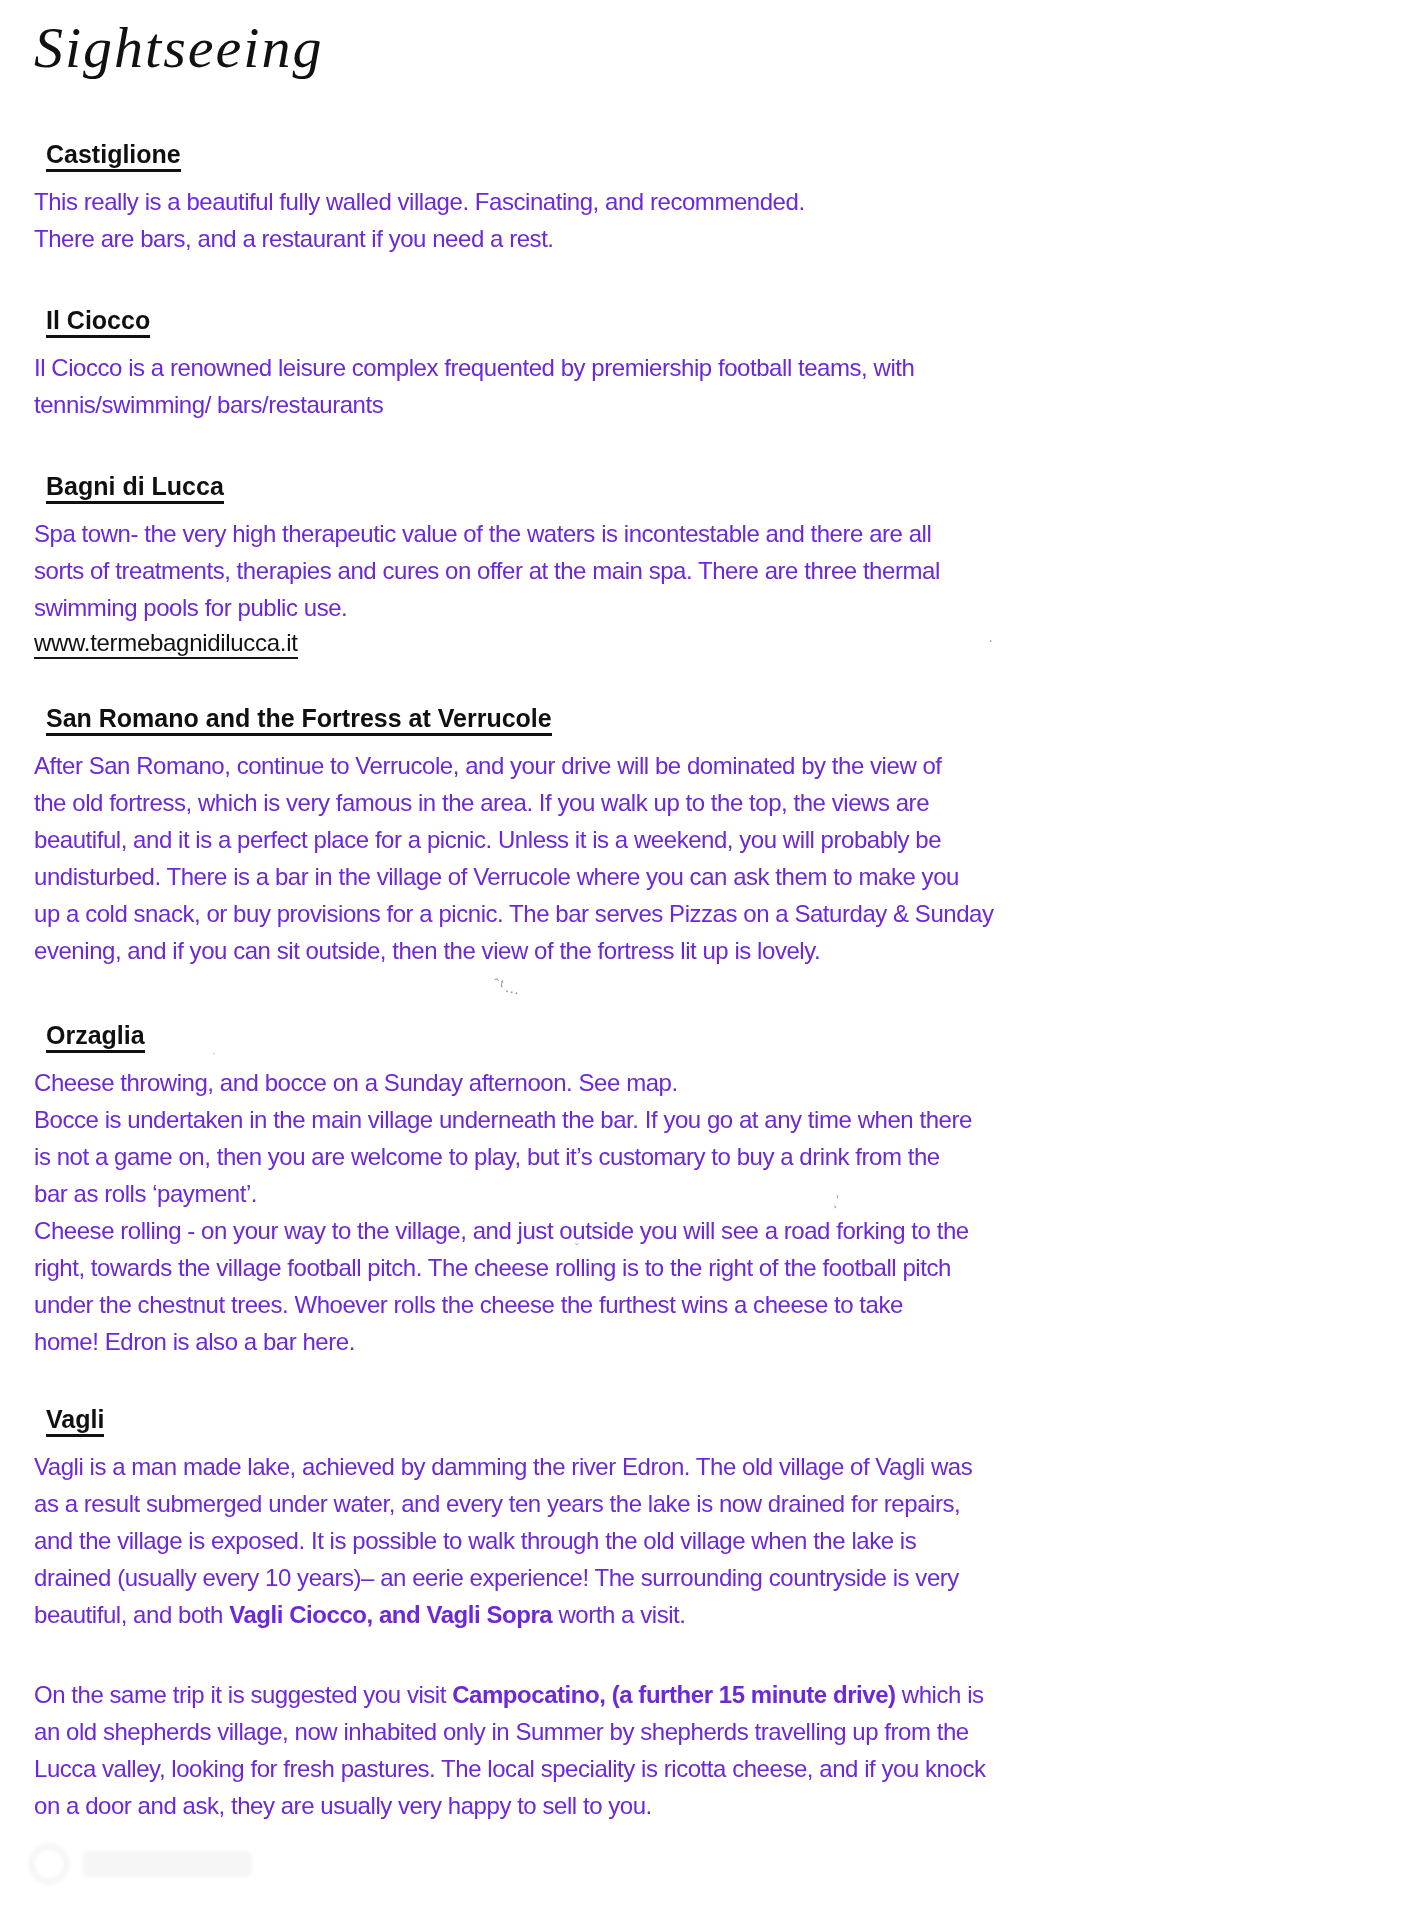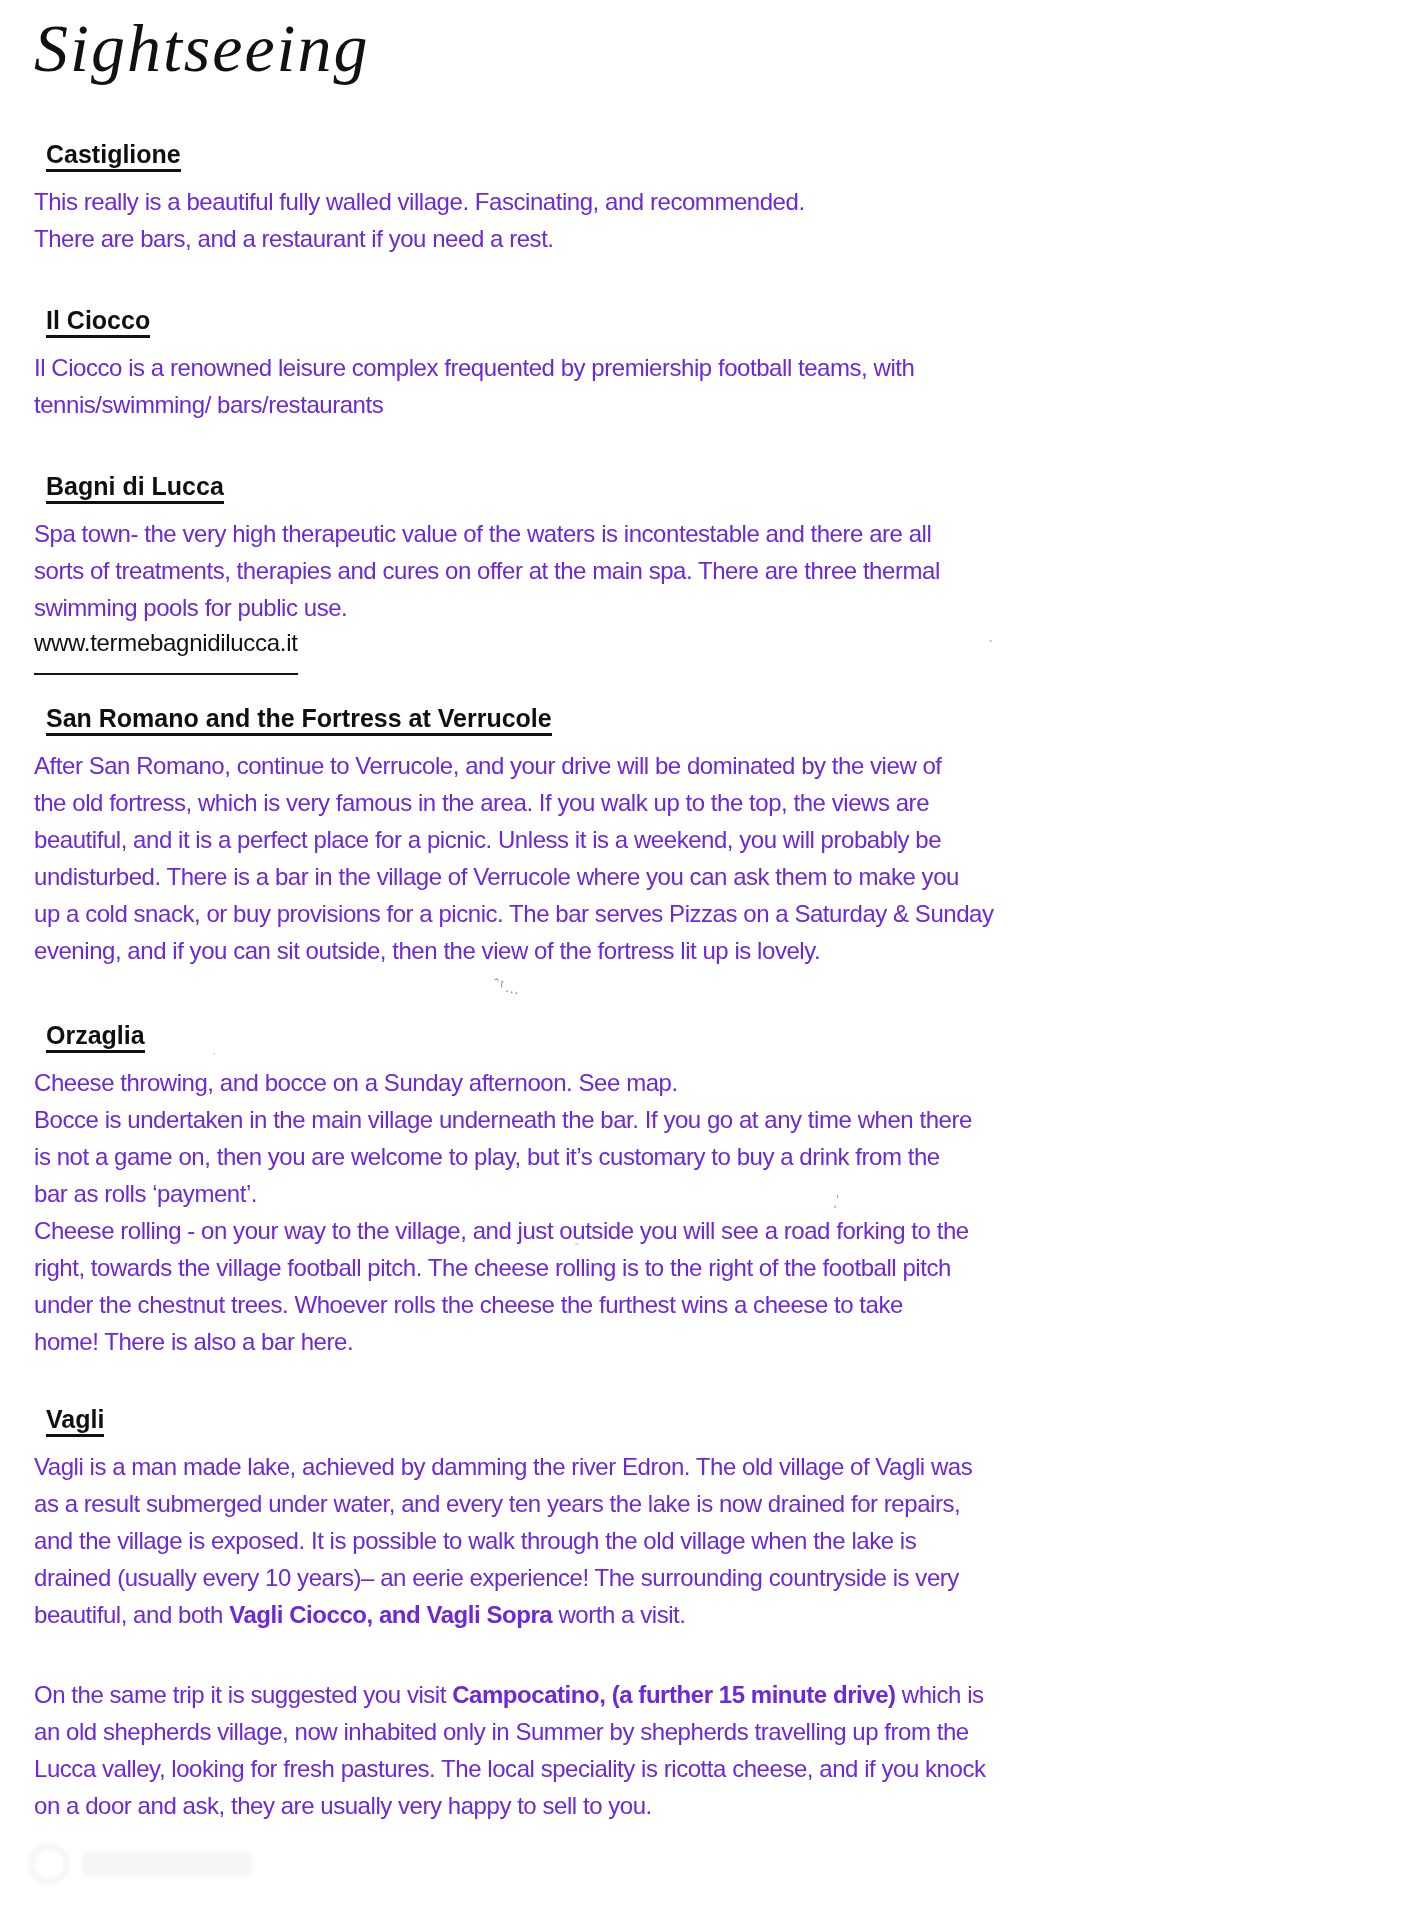--- a/index.html
+++ b/index.html
@@ -8,21 +8,21 @@
     font-family:"Liberation Sans",sans-serif;color:#161616;
     -webkit-font-smoothing:antialiased;
   }
   .page{
     box-sizing:border-box;
     padding:14px 380px 0 34px;
   }
   h1{
     font-family:"Liberation Serif",serif;
     font-style:italic;font-weight:400;
-    font-size:68px;line-height:68px;
+    font-size:58px;line-height:68px;
     margin:0;letter-spacing:2px;color:#111;
   }
   section{display:block;}
   h2{
     font-size:25px;line-height:33px;font-weight:700;margin:12px;color:#101010;
   }
   .hd-u{border-bottom:3px solid #111;padding-bottom:1px;}
   p.body{margin:0;font-size:24px;line-height:37px;color:#6d28d9;}
   .line{display:block;white-space:nowrap;letter-spacing:-0.45px;}
   .seg{white-space:nowrap;}
@@ -30,21 +30,21 @@
   .m-sec-a{margin-top:56px;}
   .m-sec{margin-top:47px;}
   .m-link{margin-top:40px;}
   .m-after-link{margin-top:42px;}
   .m-orz{margin-top:50px;}
   .m-vagli{margin-top:43px;}
   .m-camp{margin-top:43px;}
   p.link-line{margin:0;font-size:24px;line-height:34px;}
   a.doc-link{
     color:#131313;text-decoration:none;cursor:pointer;
-    border-bottom:2.5px solid #161616;padding-bottom:17px;
+    border-bottom:2.5px solid #161616;padding-bottom:1px;
     letter-spacing:-0.3px;
   }
   
   .artifact{position:absolute;color:#555;pointer-events:none;}
   .a1{left:493px;top:978px;font-size:15px;opacity:.65;transform:rotate(12deg);letter-spacing:2px;}
   .a2{left:988px;top:632px;font-size:16px;opacity:.5;}
   .a3{left:212px;top:1046px;font-size:12px;opacity:.45;}
   .a4{left:832px;top:1192px;font-size:14px;opacity:.5;transform:rotate(-8deg);}
   .a5{left:575px;top:1242px;font-size:12px;opacity:.4;}
   
@@ -112,21 +112,21 @@
   <section class="m-orz">
     <h2><span class="hd-u">Orzaglia</span></h2>
     <p class="body">
       <span class="line">Cheese throwing, and bocce on a Sunday afternoon. See map.</span>
       <span class="line">Bocce is undertaken in the main village underneath the bar. If you go at any time when there</span>
       <span class="line">is not a game on, then you are welcome to play, but it’s customary to buy a drink from the</span>
       <span class="line">bar as rolls ‘payment’.</span>
       <span class="line">Cheese rolling  - on your way to the village, and just outside you will see a road forking to the</span>
       <span class="line">right, towards the village football pitch. The cheese rolling is to the right of the football pitch</span>
       <span class="line">under the chestnut trees.  Whoever rolls the cheese the furthest wins a cheese to take</span>
-      <span class="line">home! There is also a bar here.</span>
+      <span class="line">home! Edron is also a bar here.</span>
     </p>
   </section>
 
   <section class="m-vagli">
     <h2><span class="hd-u">Vagli</span></h2>
     <p class="body">
       <span class="line">Vagli is a man made lake, achieved by damming the river Edron. The old village of Vagli was</span>
       <span class="line">as a result submerged under water, and every ten years the lake is now drained for repairs,</span>
       <span class="line">and the village is exposed. It is possible to walk through the old village when the lake is</span>
       <span class="line">drained (usually every 10 years)– an eerie experience! The surrounding countryside is very</span>

